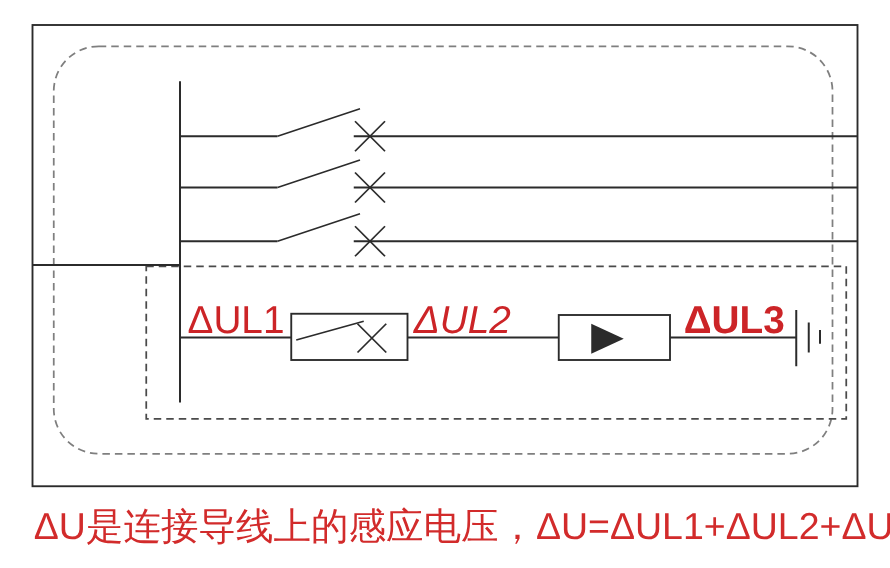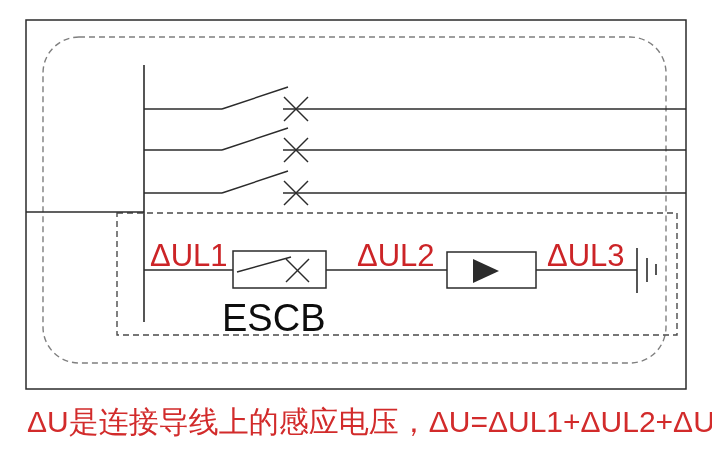--- a/index.html
+++ b/index.html
@@ -109,19 +109,18 @@
     </g>
 
     <g>
       <line x1="637" y1="248" x2="637" y2="293" class="wire"></line>
       <line x1="647" y1="258" x2="647" y2="282" class="wire"></line>
       <line x1="656" y1="264" x2="656" y2="275" class="wire"></line>
     </g>
   </svg>
 
   <span class="lbl" style="left:150px;top:240px;">ΔUL1</span>
-  <span class="lbl" style="left:357px;top:240px;">ΔUL2</span>
-  <span class="lbl" style="left:547px;top:240px;">ΔUL3</span>
+  <span class="lbl" style="left:331px;top:240px;font-style:italic;">ΔUL2</span>
+  <span class="lbl" style="left:547px;top:240px;font-weight:bold;">ΔUL3</span>
 
-  <span class="comp-name" style="left:222px;top:299px;">ESCB</span>
 
   <div id="caption">ΔU是连接导线上的感应电压，ΔU=ΔUL1+ΔUL2+ΔUL3</div>
 </div>
 
 </body></html>

